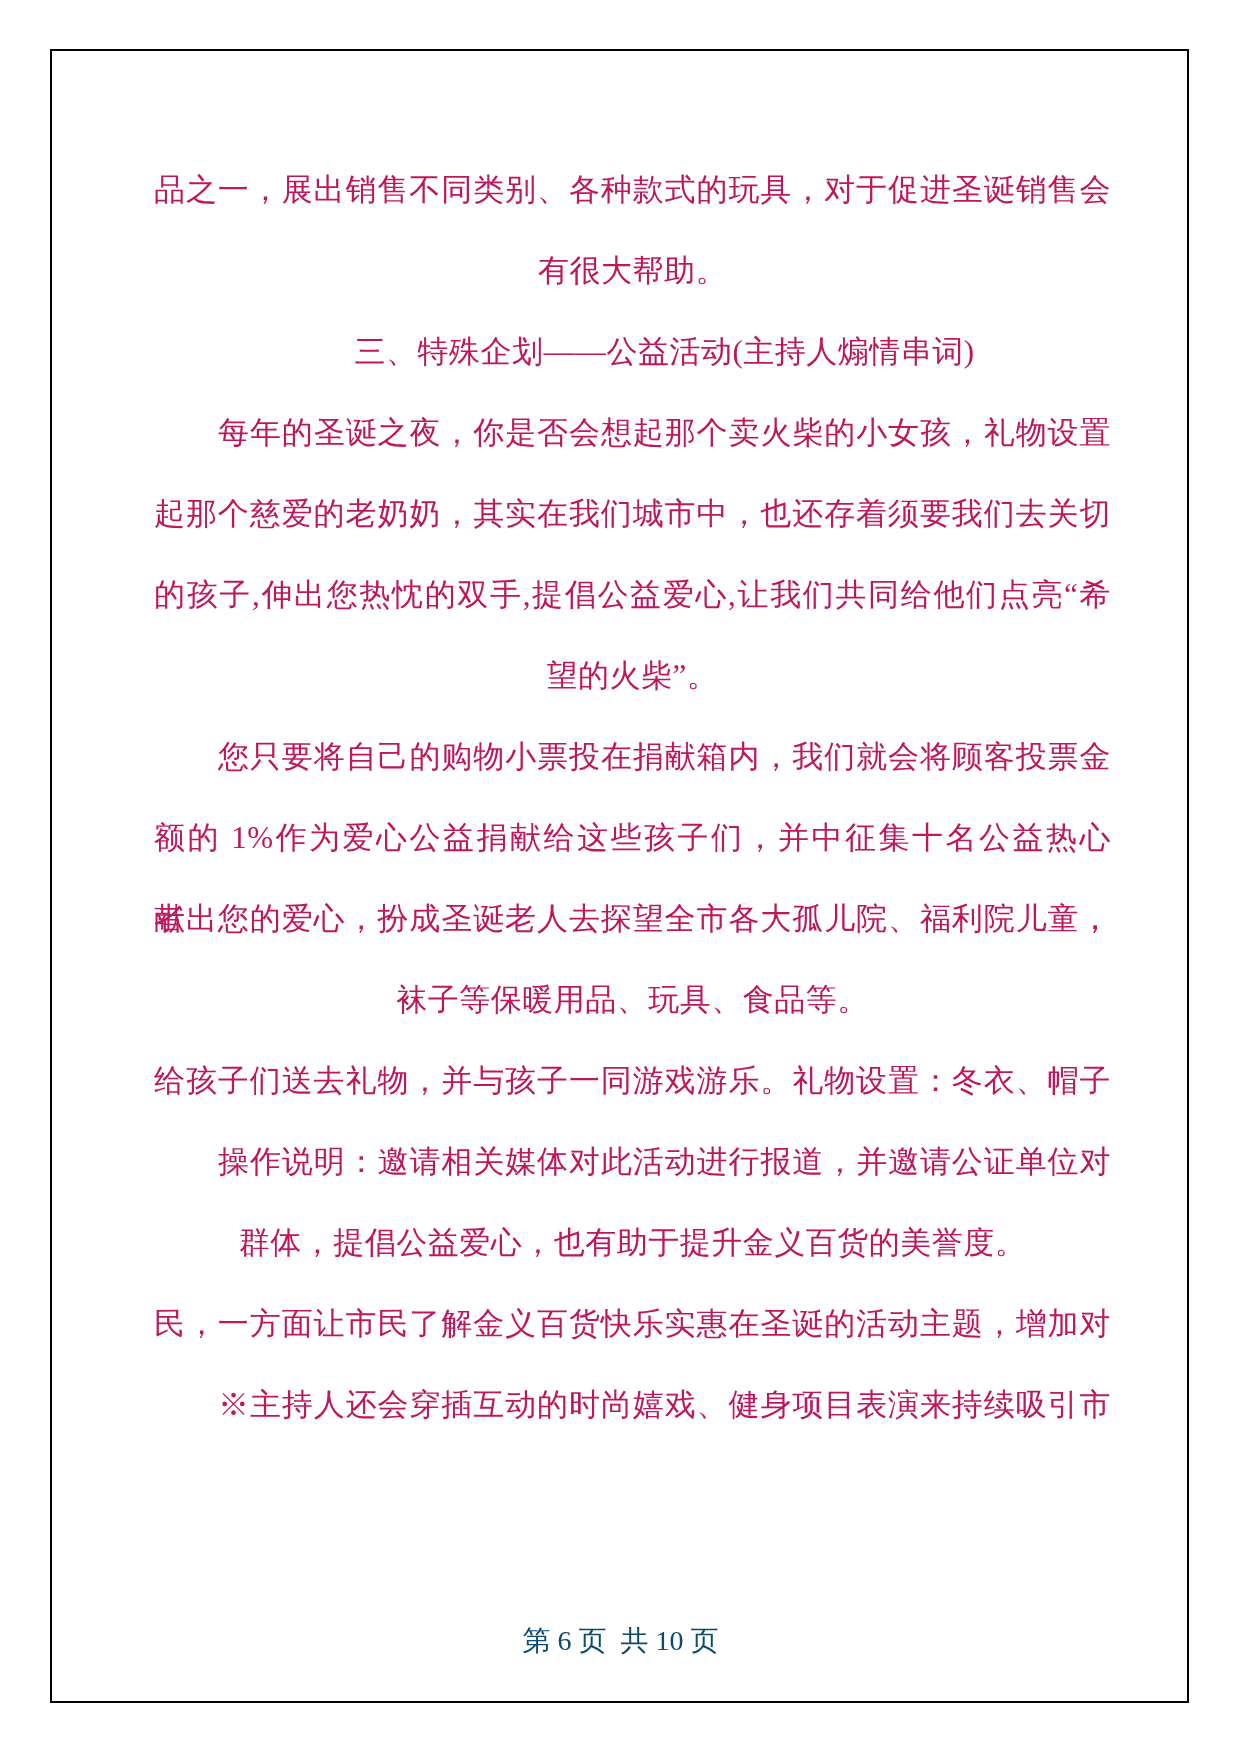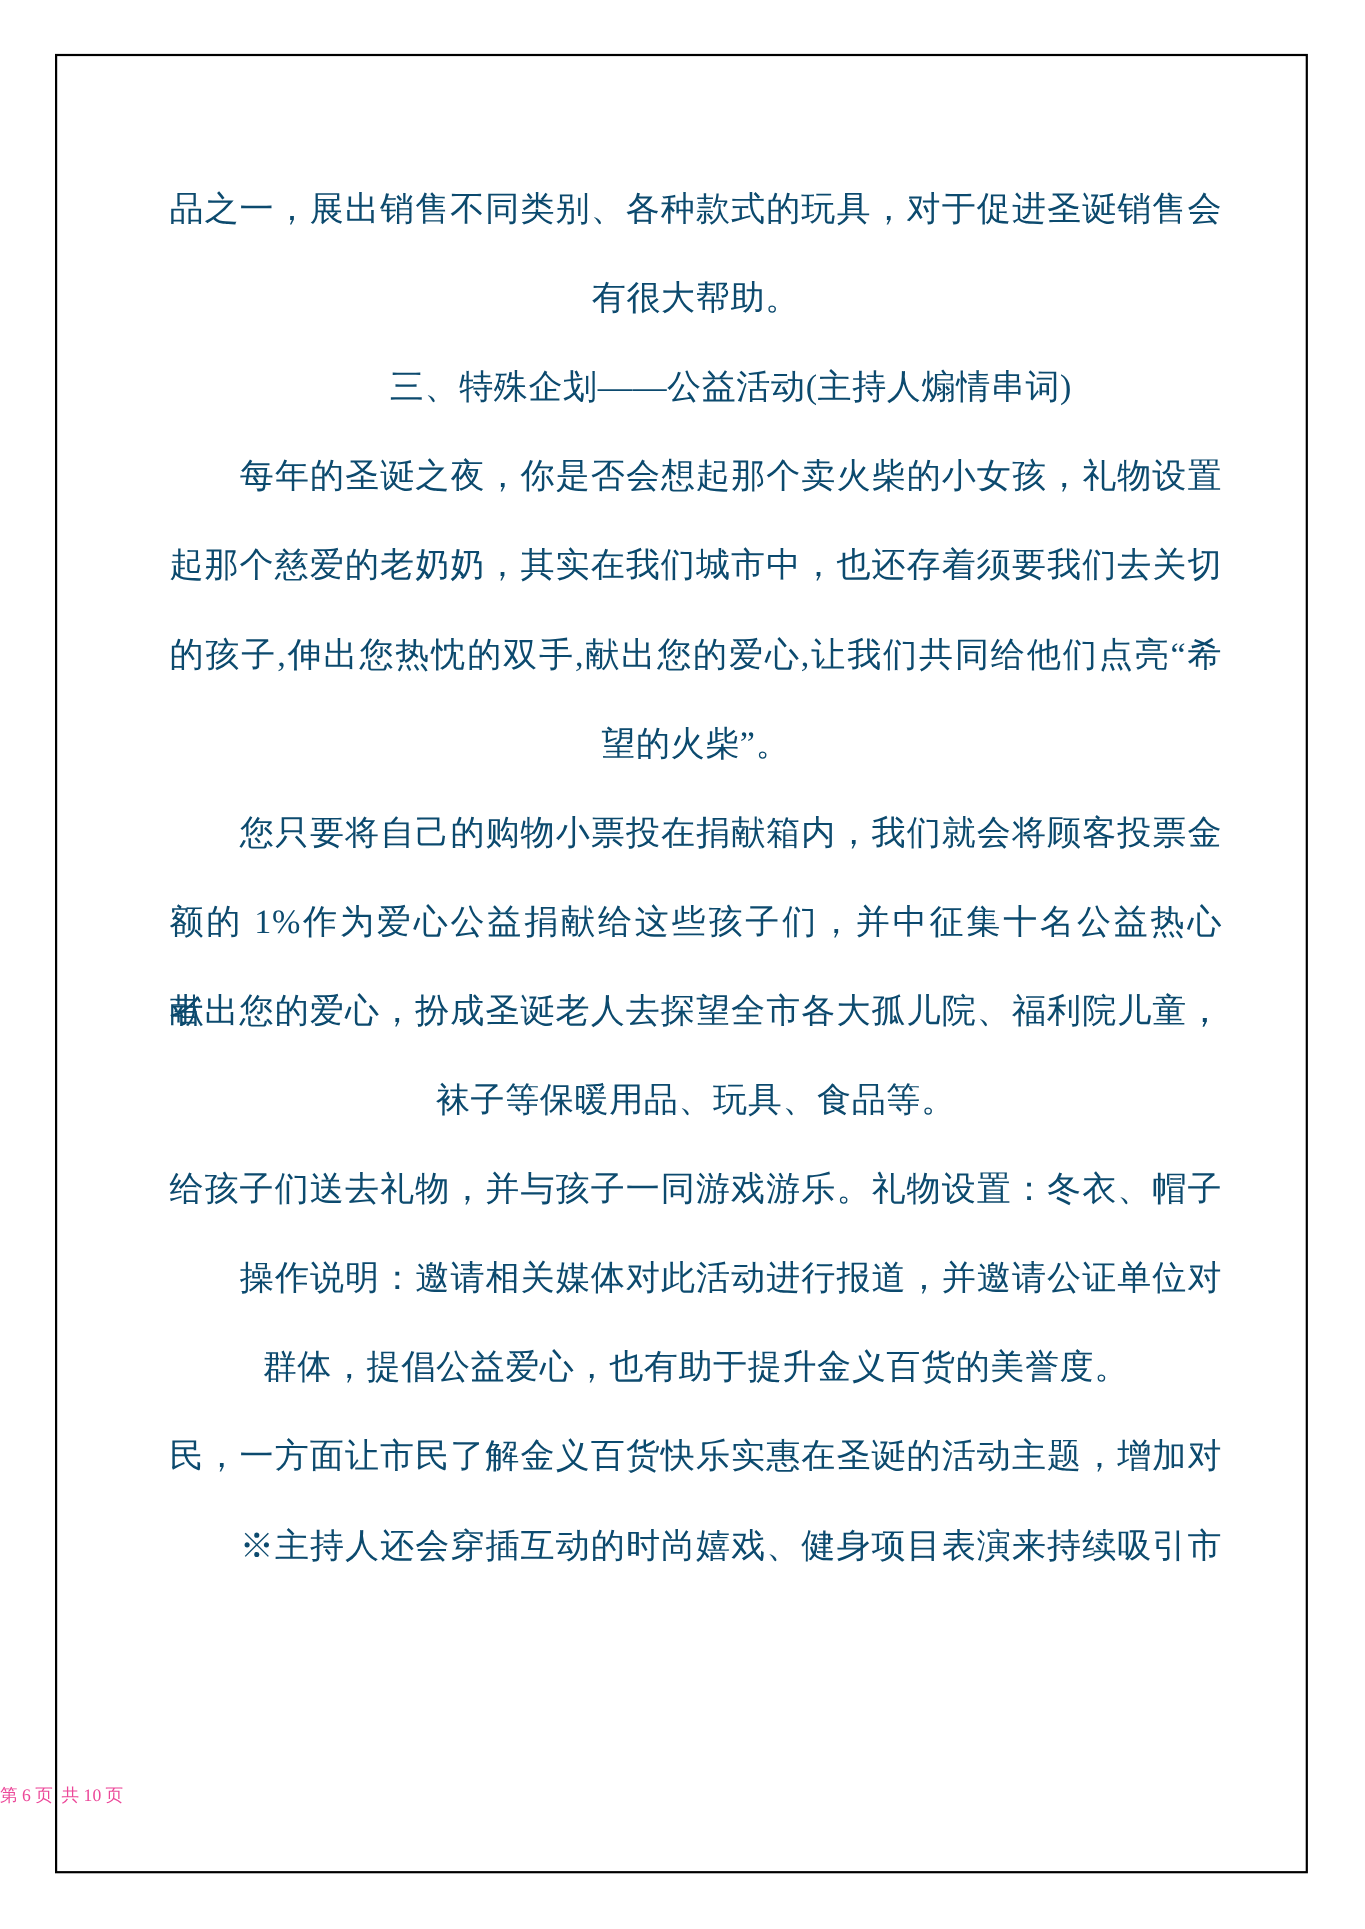--- a/index.html
+++ b/index.html
@@ -21,21 +21,21 @@
     top: 49px;
     width: 1135px;
     height: 1650px;
     border: 2px solid #000000;
   }
   .text-area {
     position: absolute;
     left: 154px;
     top: 149px;
     width: 957px;
-    color: #0c4a6e;
+    color: #be185d;
   }
   .line {
     height: 81px;
     line-height: 81px;
     font-size: 31px;
     letter-spacing: 0.5px;
     white-space: nowrap;
     text-align: center;
   }
   .line.justify {
@@ -47,40 +47,40 @@
     padding-left: 64px;
   }
   .line.justify.indent {
     padding-left: 64px;
   }
   .footer {
     position: absolute;
     left: 0;
     top: 1622px;
     width: 100%;
-    text-align: left;
-    font-size: 16px;
-    color: #ec4899;
+    text-align: center;
+    font-size: 28px;
+    color: #0c4a6e;
   }
   .footer span {
     white-space: pre;
   }
 </style>
 </head>
 <body>
 
 <div class="page">
   <div class="page-border"></div>
   <div class="text-area" id="text-area">
       <div class="line justify">品之一，展出销售不同类别、各种款式的玩具，对于促进圣诞销售会</div>
       <div class="line">有很大帮助。</div>
       <div class="line indent">三、特殊企划——公益活动(主持人煽情串词)</div>
       <div class="line justify indent">每年的圣诞之夜，你是否会想起那个卖火柴的小女孩，礼物设置</div>
       <div class="line justify">起那个慈爱的老奶奶，其实在我们城市中，也还存着须要我们去关切</div>
-      <div class="line justify">的孩子,伸出您热忱的双手,献出您的爱心,让我们共同给他们点亮“希</div>
+      <div class="line justify">的孩子,伸出您热忱的双手,提倡公益爱心,让我们共同给他们点亮“希</div>
       <div class="line">望的火柴”。</div>
       <div class="line justify indent">您只要将自己的购物小票投在捐献箱内，我们就会将顾客投票金</div>
       <div class="line justify">额的 1%作为爱心公益捐献给这些孩子们，并中征集十名公益热心者，</div>
       <div class="line justify">献出您的爱心，扮成圣诞老人去探望全市各大孤儿院、福利院儿童，</div>
       <div class="line">袜子等保暖用品、玩具、食品等。</div>
       <div class="line justify">给孩子们送去礼物，并与孩子一同游戏游乐。礼物设置：冬衣、帽子</div>
       <div class="line justify indent">操作说明：邀请相关媒体对此活动进行报道，并邀请公证单位对</div>
       <div class="line">群体，提倡公益爱心，也有助于提升金义百货的美誉度。</div>
       <div class="line justify">民，一方面让市民了解金义百货快乐实惠在圣诞的活动主题，增加对</div>
       <div class="line justify indent">※主持人还会穿插互动的时尚嬉戏、健身项目表演来持续吸引市</div>

